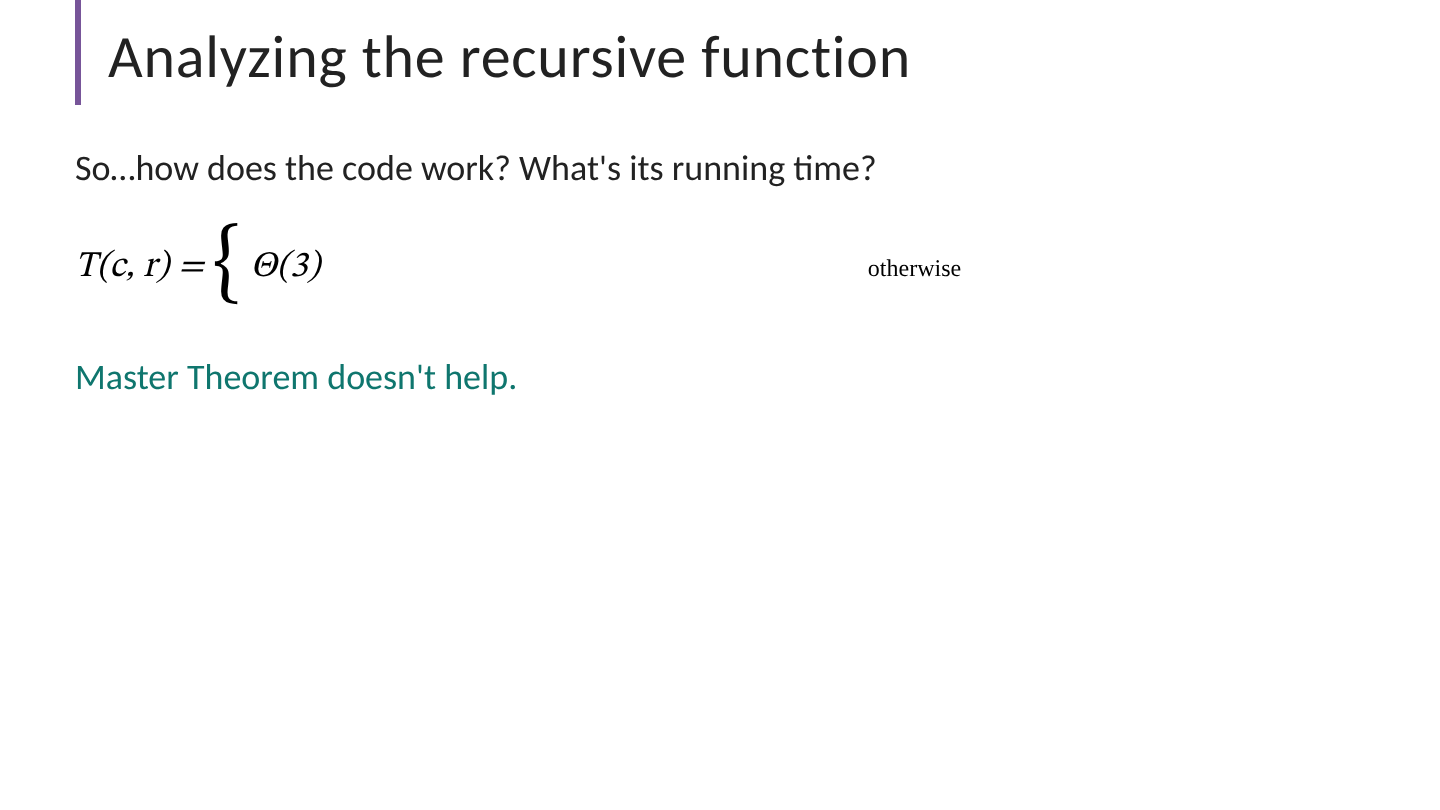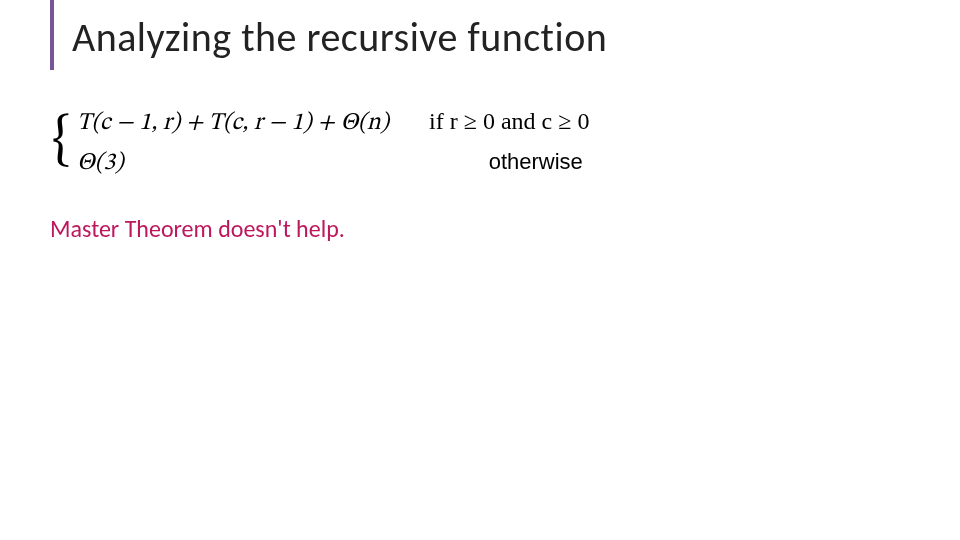--- a/index.html
+++ b/index.html
@@ -68,47 +68,45 @@
     display: flex;
     align-items: baseline;
   }
   .case-expr {
     display: inline-block;
   }
   .case-cond {
     display: inline-block;
   }
   .row1 .case-cond { padding-left: 40px; font-family: "Cambria Math","Times New Roman",serif; }
-  .row2 .case-cond { padding-left: 365px; font-family: Liberation Sans, sans-serif; font-size: 22px; }
+  .row2 .case-cond { padding-left: 365px; font-family: Liberation Serif, serif; font-size: 16px; }
   .concl {
     font-size: 24px;
-    color: #be185d;
+    color: #0f766e;
     margin: 0 0 14px 0;
   }
   .math-it { font-style: italic; }
 </style>
 </head>
 <body>
 
 <div class="slide">
 
   <div class="title-wrap">
     <div class="title">Analyzing the recursive function</div>
   </div>
 
   <div class="body">
 
+    <p class="intro">So…how does the code work? What's its running time?</p>
 
     <div class="recurrence">
+      <span class="lhs math-it">T(c, r) =</span>
       <span class="brace">{</span>
       <span class="cases">
-        <span class="case-row row1">
-          <span class="case-expr math-it">T(c − 1, r) + T(c, r − 1) + Θ(n)</span>
-          <span class="case-cond">if r ≥ 0 and c ≥ 0</span>
-        </span>
         <span class="case-row row2">
           <span class="case-expr math-it">Θ(3)</span>
           <span class="case-cond">otherwise</span>
         </span>
       </span>
     </div>
 
     <p class="concl">Master Theorem doesn't help.</p>
 
   </div>

